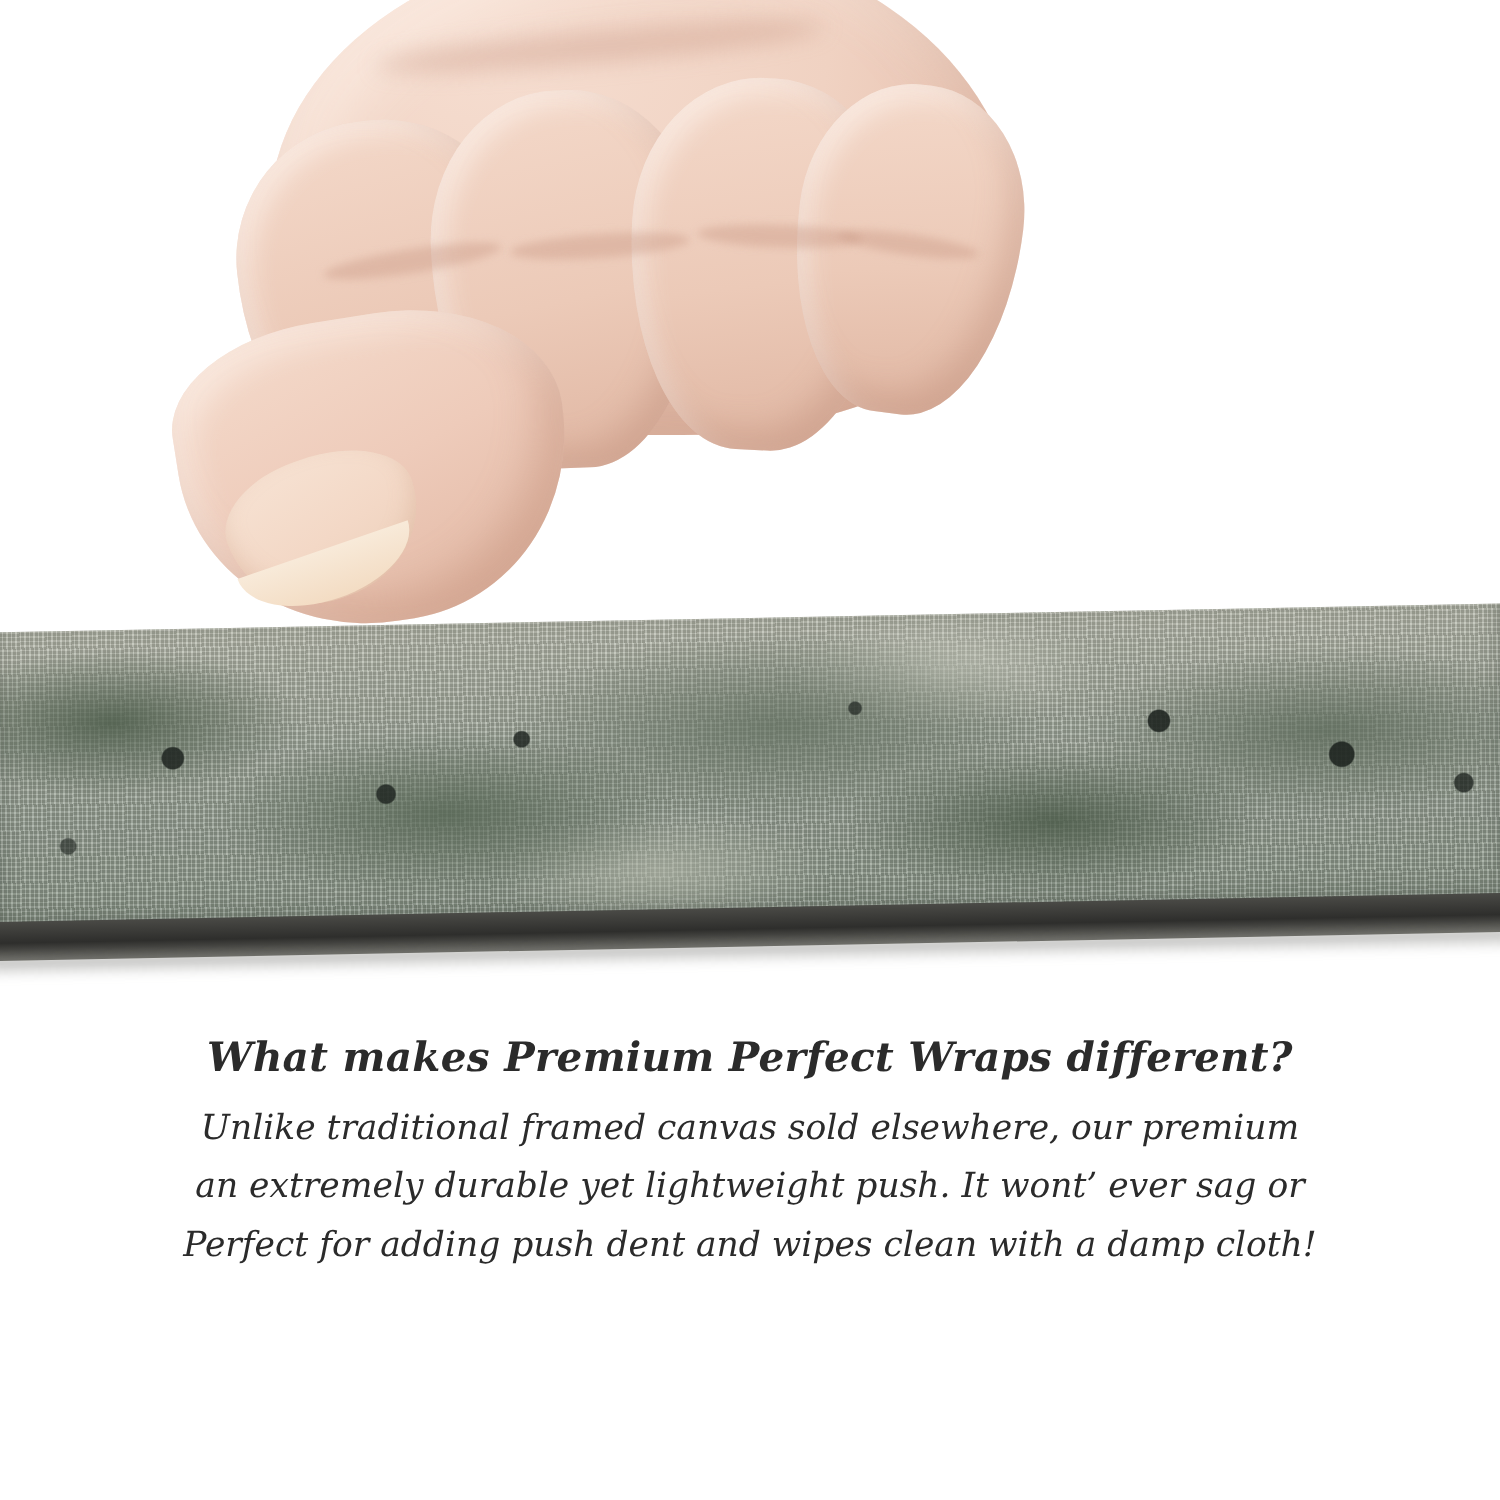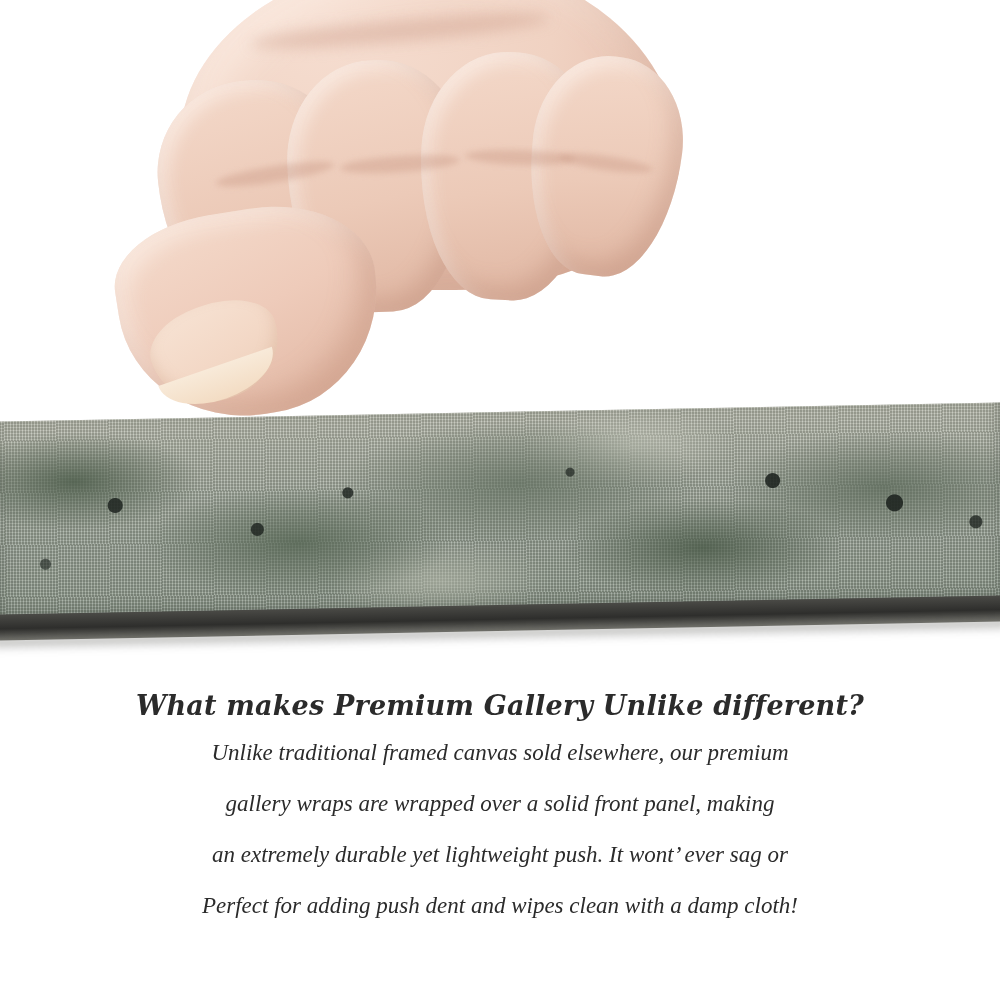--- a/index.html
+++ b/index.html
@@ -179,23 +179,22 @@
     font-size: 27px;
     font-style: italic;
     font-weight: 700;
     letter-spacing: 0.2px;
     margin: 0 0 12px 0;
   }
   .caption-line {
     font-size: 23px;
     font-style: italic;
     line-height: 39px;
-    margin: 12px;
+    margin: 0;
     padding: 0 70px;
-    font-family: Liberation Serif, serif;
   }
 </style>
 </head>
 <body>
 
 <div class="page">
 
   <div class="photo">
 
     <div class="hand">
@@ -217,20 +216,19 @@
 
     <div class="canvas-wrap">
       <div class="canvas-face"></div>
       <div class="canvas-edge"></div>
       <div class="canvas-shadow"></div>
     </div>
 
   </div>
 
   <div class="caption">
-    <p class="caption-heading">What makes Premium Gallery Unlike different?</p>
+    <p class="caption-heading">What makes Premium Perfect Wraps different?</p>
     <p class="caption-line">Unlike traditional framed canvas sold elsewhere, our premium</p>
-    <p class="caption-line">gallery wraps are wrapped over a solid front panel, making</p>
     <p class="caption-line">an extremely durable yet lightweight push. It wont’ ever sag or</p>
     <p class="caption-line">Perfect for adding push dent and wipes clean with a damp cloth!</p>
   </div>
 
 </div>
 
 </body></html>

